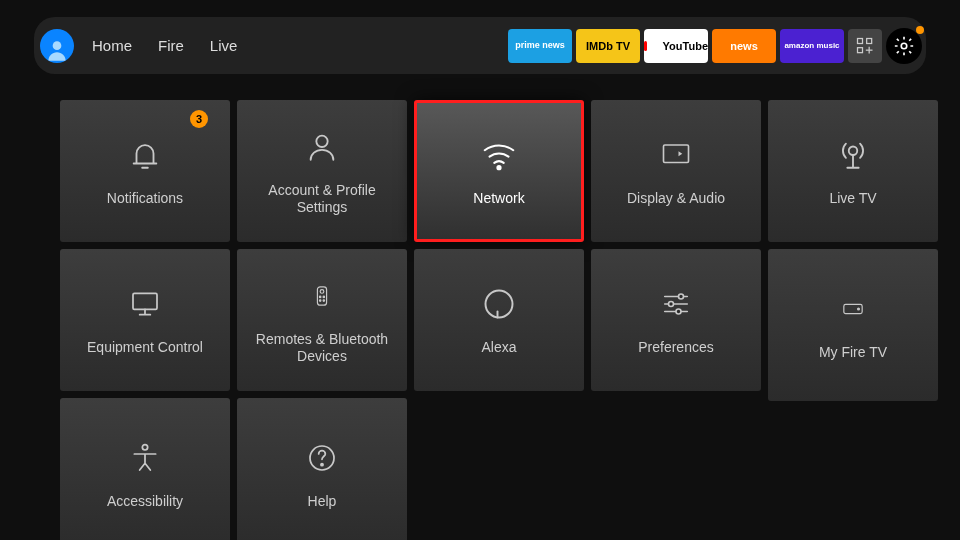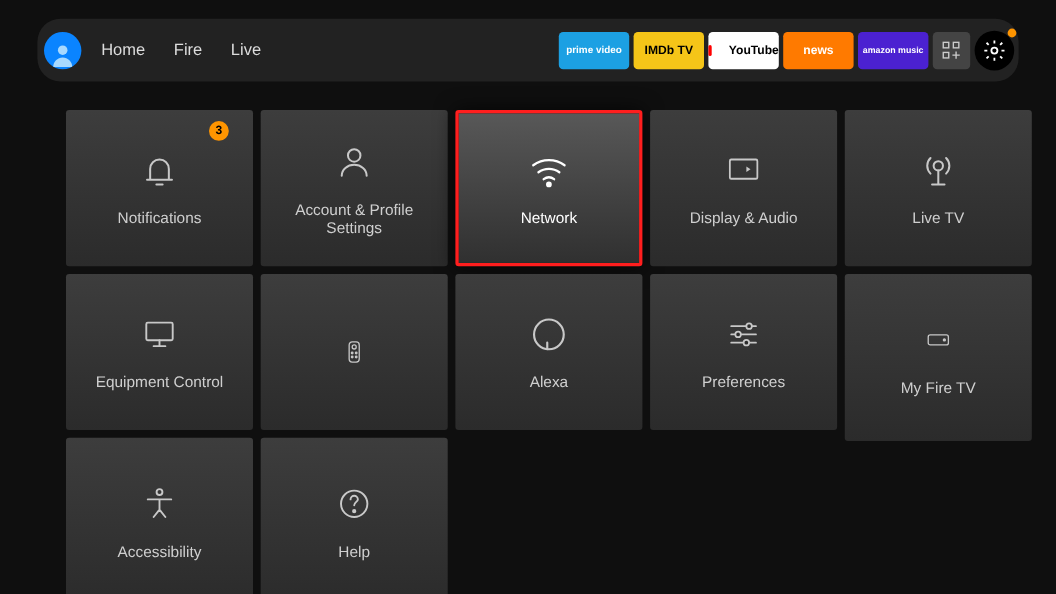--- a/index.html
+++ b/index.html
@@ -101,21 +101,21 @@
         <path d="M4 22c0-4.4 3.6-8 8-8s8 3.6 8 8z"></path>
       </svg>
   </div>
   <div class="nav-links">
     <span>Home</span>
     <span>Fire</span>
     <span>Live</span>
   </div>
   <div class="spacer"></div>
   <div class="apptile primev">
-    <span>prime video</span>
+    <span>prime news</span>
   </div>
   <div class="apptile imdb">IMDb TV</div>
   <div class="apptile youtube">
     <span class="play"></span>
     <span>YouTube</span>
   </div>
   <div class="apptile news">news</div>
   <div class="apptile amusic">amazon music</div>
   <div class="appsicon">
     <svg viewBox="0 0 24 24" width="20" height="20">
@@ -207,20 +207,21 @@
     <div class="icon">
       <svg viewBox="0 0 24 24" width="22" height="40">
           <rect x="7" y="2" width="10" height="20" rx="3"></rect>
           <circle cx="12" cy="7" r="2"></circle>
           <circle cx="10" cy="13" r="0.8" fill="#c8c8c8"></circle>
           <circle cx="14" cy="13" r="0.8" fill="#c8c8c8"></circle>
           <circle cx="10" cy="17" r="0.8" fill="#c8c8c8"></circle>
           <circle cx="14" cy="17" r="0.8" fill="#c8c8c8"></circle>
         </svg>
     </div>
+    <div class="label">Remotes &amp; Bluetooth Devices</div>
   </div>
 
   <div class="tile">
     <div class="icon">
       <svg viewBox="0 0 24 24" width="36" height="36">
           <circle cx="12" cy="12" r="9"></circle>
           <path d="M11 21c0-2 0-4 0-4"></path>
         </svg>
     </div>
     <div class="label">Alexa</div>

